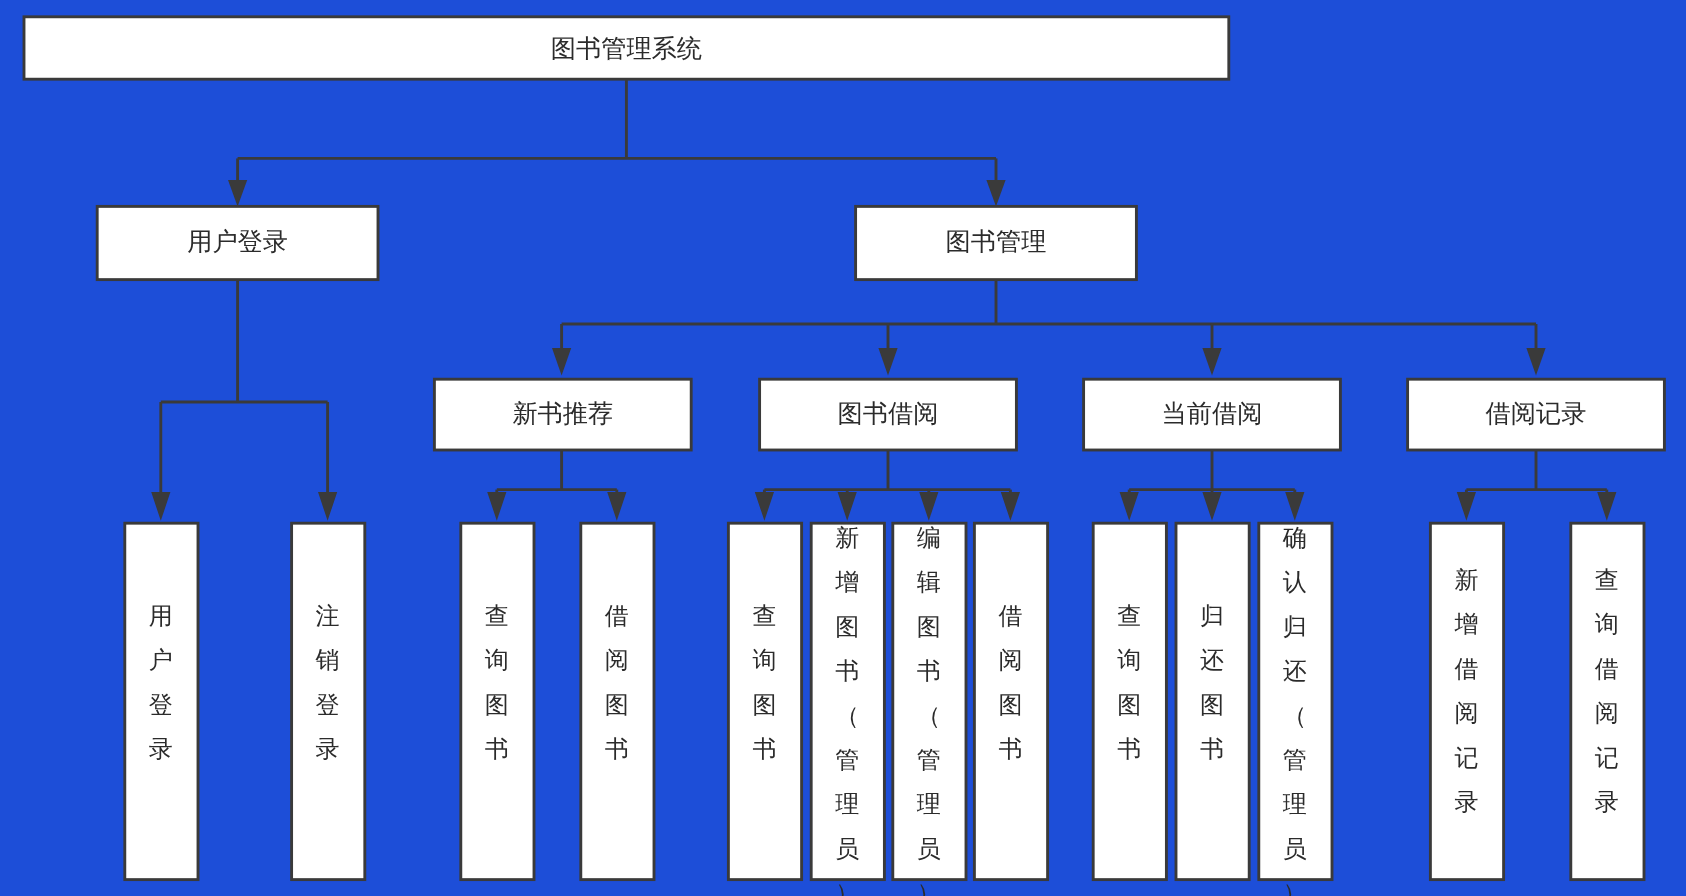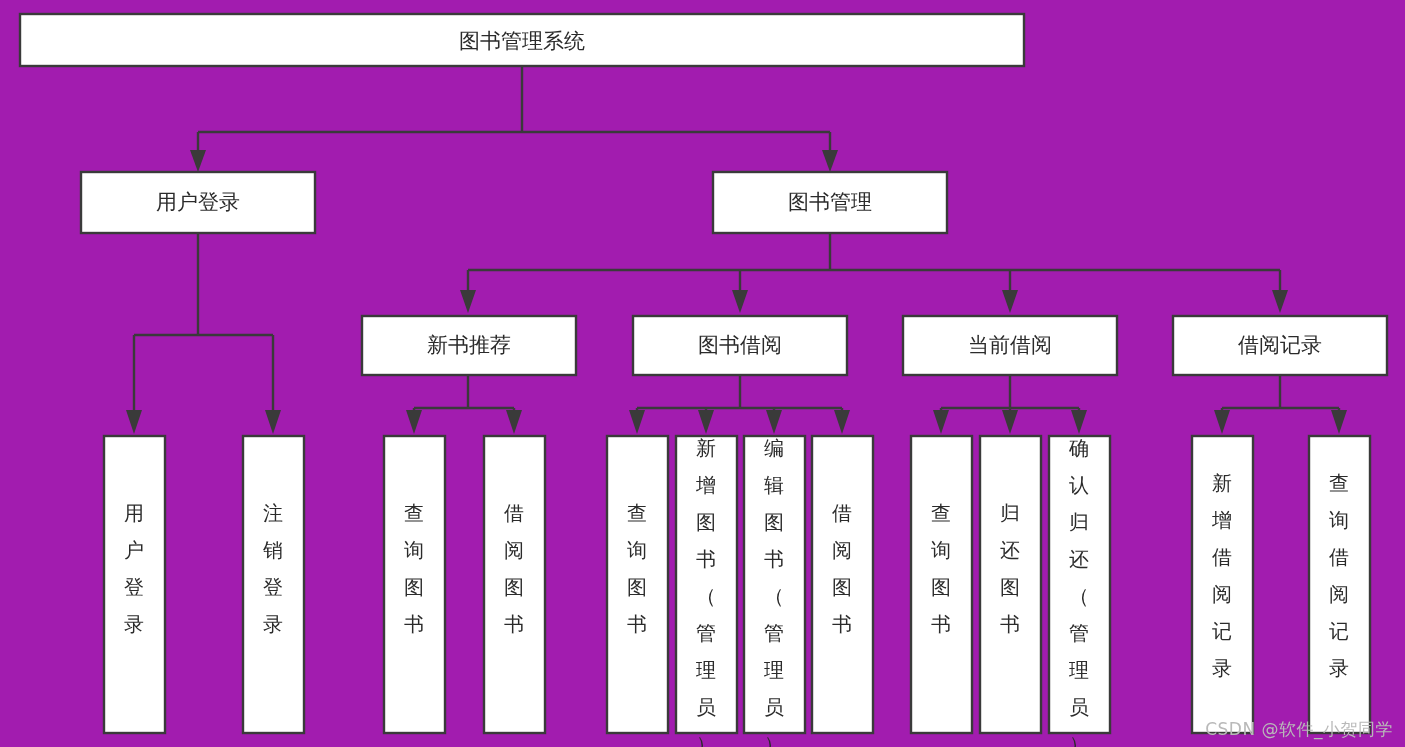--- a/index.html
+++ b/index.html
@@ -8,21 +8,21 @@
     padding: 0;
     background: #ffffff;
   }
   body {
     font-family: "DejaVu Sans", "Liberation Sans", sans-serif;
   }
   #diagram-root {
     position: relative;
     width: 1405px;
     height: 747px;
-    background: #a21caf;
+    background: #1d4ed8;
     overflow: hidden;
   }
   svg#tree-svg {
     position: absolute;
     left: 0;
     top: 0;
     width: 1405px;
     height: 747px;
   }
   .node-box {
@@ -240,15 +240,14 @@
       <text class="node-label-v" x="1222" y="490"><tspan x="1222" y="490">新</tspan><tspan x="1222" y="527">增</tspan><tspan x="1222" y="564">借</tspan><tspan x="1222" y="601">阅</tspan><tspan x="1222" y="638">记</tspan><tspan x="1222" y="675">录</tspan></text>
     </g>
 
     <g>
       <rect class="node-box" x="1309" y="436" width="61" height="297"></rect>
       <text class="node-label-v" x="1339" y="490"><tspan x="1339" y="490">查</tspan><tspan x="1339" y="527">询</tspan><tspan x="1339" y="564">借</tspan><tspan x="1339" y="601">阅</tspan><tspan x="1339" y="638">记</tspan><tspan x="1339" y="675">录</tspan></text>
     </g>
 
   </svg>
 
-  <div class="watermark">CSDN @软件_小贺同学</div>
 
 </div>
 
 </body></html>

